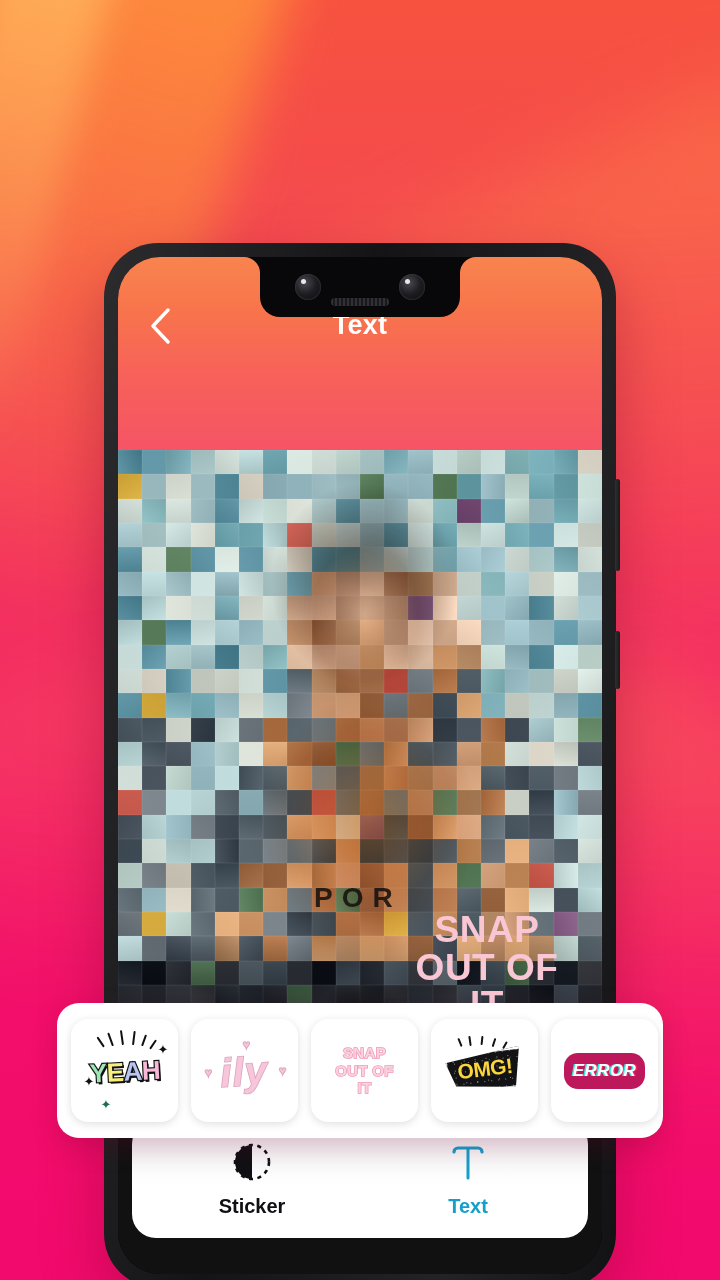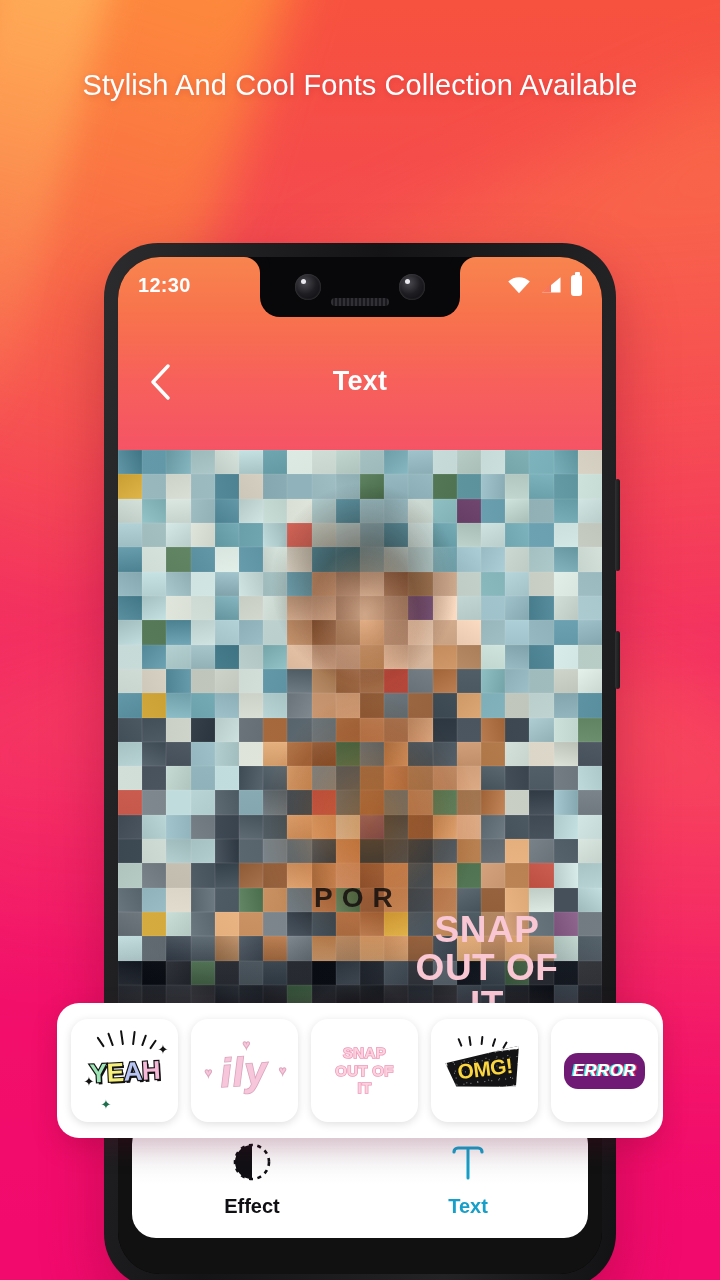--- a/index.html
+++ b/index.html
@@ -301,21 +301,21 @@
     position:absolute; left:50%; top:48%; transform:translate(-50%,-50%) rotate(-7deg);
     font-size:21px; font-weight:bold; color:#fbd53d;
     -webkit-text-stroke:2px #131316; paint-order:stroke fill;
     letter-spacing:-.5px;
   }
   .st-omg .tick { position:absolute; width:1.6px; background:#131316; border-radius:1px; }
 
   
   .st-error {
     position:relative;
-    background:#701a75; padding:8px 9px; border-radius:14px;
+    background:#be185d; padding:8px 9px; border-radius:14px;
     display:inline-block;
   }
   .st-error .word {
     font-size:17px; font-weight:bold; font-style:italic; color:#fff;
     letter-spacing:.4px; position:relative; display:inline-block;
     text-shadow:-1.6px 0 #2ee6e0, 1.6px 0 #f0245c;
   }
 
   
   .toolbar {
@@ -340,45 +340,31 @@
 
 <div class="bg">
   <div class="bg-streak-a"></div>
   <div class="bg-streak-b"></div>
   <div class="bg-streak-c"></div>
   <div class="bg-streak-d"></div>
   <div class="bg-streak-e"></div>
 </div>
 
 <div class="promo">
-  <div class="promo-sub">Stylish And Cool Fonts Collection Available</div>
 </div>
 
 <div class="phone">
   <div class="side-btn vol"></div>
   <div class="side-btn pow"></div>
 
   <div class="phone-inner">
     <div class="screen">
 
       <div class="appbar">
 
-        <div class="statusbar">
-          <div class="status-time">12:30</div>
-          <div class="status-icons">
-            <svg class="ic-wifi" viewBox="0 0 24 18">
-              <path d="M12 17.2 1.2 5.6C4.2 2.8 8 1.3 12 1.3s7.8 1.5 10.8 4.3z" fill="#fff"></path>
-            </svg>
-            <svg class="ic-sig" viewBox="0 0 22 18">
-              <path d="M20.5 1.2v15.4H2z" fill="#fff"></path>
-              <path d="M2 16.6 11 7.6v9z" fill="#f7765a"></path>
-            </svg>
-            <div class="ic-bat"></div>
-          </div>
-        </div>
 
         <div class="notch">
           <div class="cam"></div>
           <div class="speaker"></div>
           <div class="cam"></div>
         </div>
 
         <div class="appbar-row">
           <div class="back-btn">
             <svg width="22" height="36" viewBox="0 0 22 36">
@@ -906,21 +892,21 @@
 
       <div class="toolbar">
 
         <div class="tool">
           <div class="tool-ico">
             <svg width="40" height="40" viewBox="0 0 40 40">
               <path d="M20 3a17 17 0 0 0 0 34z" fill="#101014"></path>
               <circle cx="20" cy="20" r="17" fill="none" stroke="#101014" stroke-width="2.6" stroke-dasharray="4 4.5"></circle>
             </svg>
           </div>
-          <div class="tool-label">Effect</div>
+          <div class="tool-label">Sticker</div>
         </div>
 
 
         <div class="tool active">
           <div class="tool-ico">
             <svg width="34" height="38" viewBox="0 0 34 38">
               <path d="M3 9a4 4 0 0 1 4-4h20a4 4 0 0 1 4 4" stroke="#169fc9" stroke-width="3.2" fill="none" stroke-linecap="round"></path>
               <path d="M17 6v29" stroke="#169fc9" stroke-width="3" stroke-linecap="round"></path>
             </svg>
           </div>

